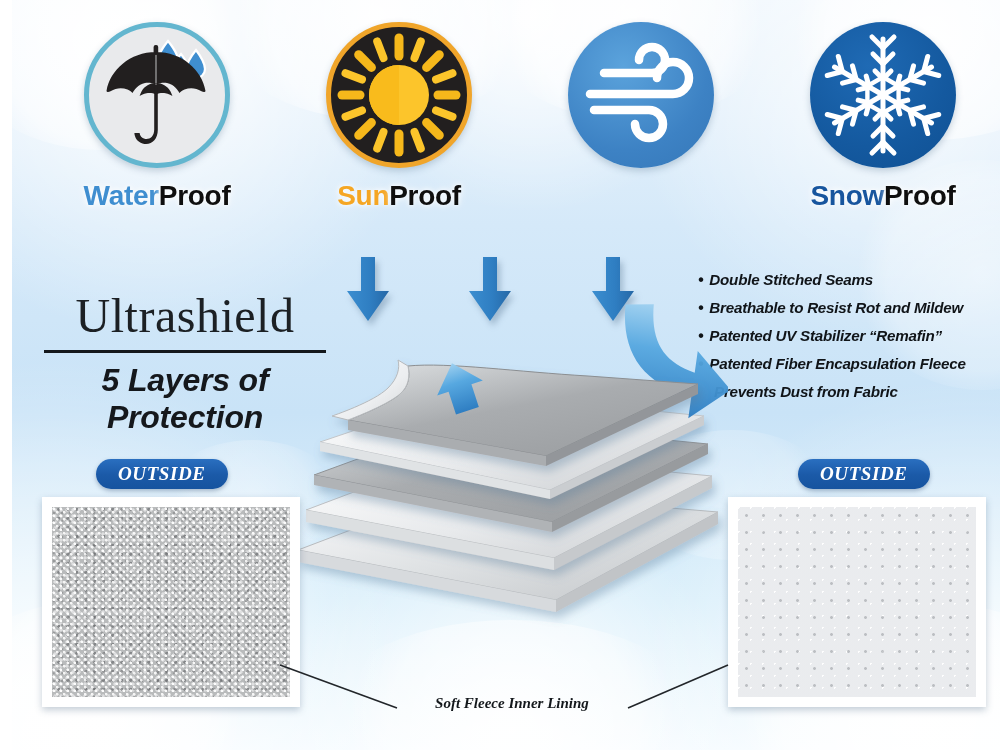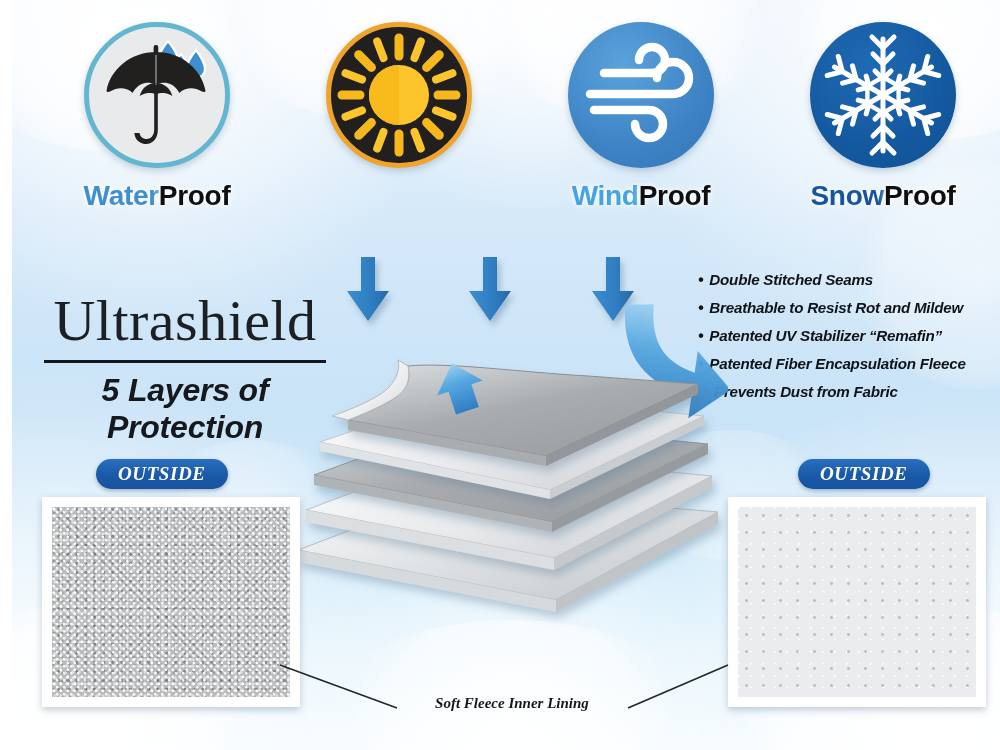--- a/index.html
+++ b/index.html
@@ -58,21 +58,21 @@
   .label .k { color: #0f0f0f; }
   .lw .p { color: #3f8ed0; }
   .ls .p { color: #f5a623; }
   .lwd .p { color: #46a3e3; }
   .lsn .p { color: #17559e; text-align: right; }
 
   
   .brand { position: absolute; left: 28px; top: 292px; width: 290px; }
   .brand-name {
     font-family: "Liberation Serif", serif;
-    font-size: 58px;
+    font-size: 48px;
     color: #1c2024;
     letter-spacing: 0.5px;
     line-height: 1.0;
     text-align: center;
   }
   .brand-rule { height: 3px; background: #14181c; margin: 10px 4px 9px 4px; }
   .brand-sub {
     font-size: 32px;
     font-weight: bold;
     font-style: italic;
@@ -229,34 +229,34 @@
             <line x1="110" y1="88.5" x2="126.5" y2="94.8"></line>
             <line x1="19.5" y1="94.8" x2="36" y2="88.5"></line>
             <line x1="110" y1="57.5" x2="126.5" y2="51.2"></line>
             <line x1="51.2" y1="126.5" x2="57.5" y2="110"></line>
             <line x1="88.5" y1="36" x2="94.8" y2="19.5"></line>
           </g>
           <circle cx="73" cy="73" r="30" fill="#fcc52b"></circle>
           <path d="M73 43 a30 30 0 0 0 0 60 Z" fill="#f9bb1c"></path>
         </svg>
       </div>
+      <div class="label ls">
+        <span class="p">Sun</span><span class="k">Proof</span>
+      </div>
     </div>
 
     <div class="feature" style="left:504px;top:0;">
       <div class="circle c-wind">
         <svg viewBox="0 0 146 146" width="146" height="146" style="position:absolute;left:0;top:0;">
           <g fill="none" stroke="#ffffff" stroke-width="8.5" stroke-linecap="round">
             <path d="M36 51 H84 a13 13 0 1 0 -13 -13"></path>
             <path d="M22 72 H105 a16 16 0 1 0 -16 -16"></path>
             <path d="M26 88 H81 a14 14 0 1 1 -14 14"></path>
           </g>
         </svg>
-      </div>
-      <div class="label lwd">
-        <span class="p">Wind</span><span class="k">Proof</span>
       </div>
     </div>
 
     <div class="feature" style="left:746px;top:0;">
       <div class="circle c-snow">
         <svg viewBox="0 0 146 146" width="146" height="146" style="position:absolute;left:0;top:0;">
           <g stroke="#ffffff" stroke-width="5" stroke-linecap="round" fill="none">
             <g id="arm6">
               <line x1="73" y1="73" x2="73" y2="17"></line>
               <line x1="73" y1="26" x2="62" y2="15"></line>

